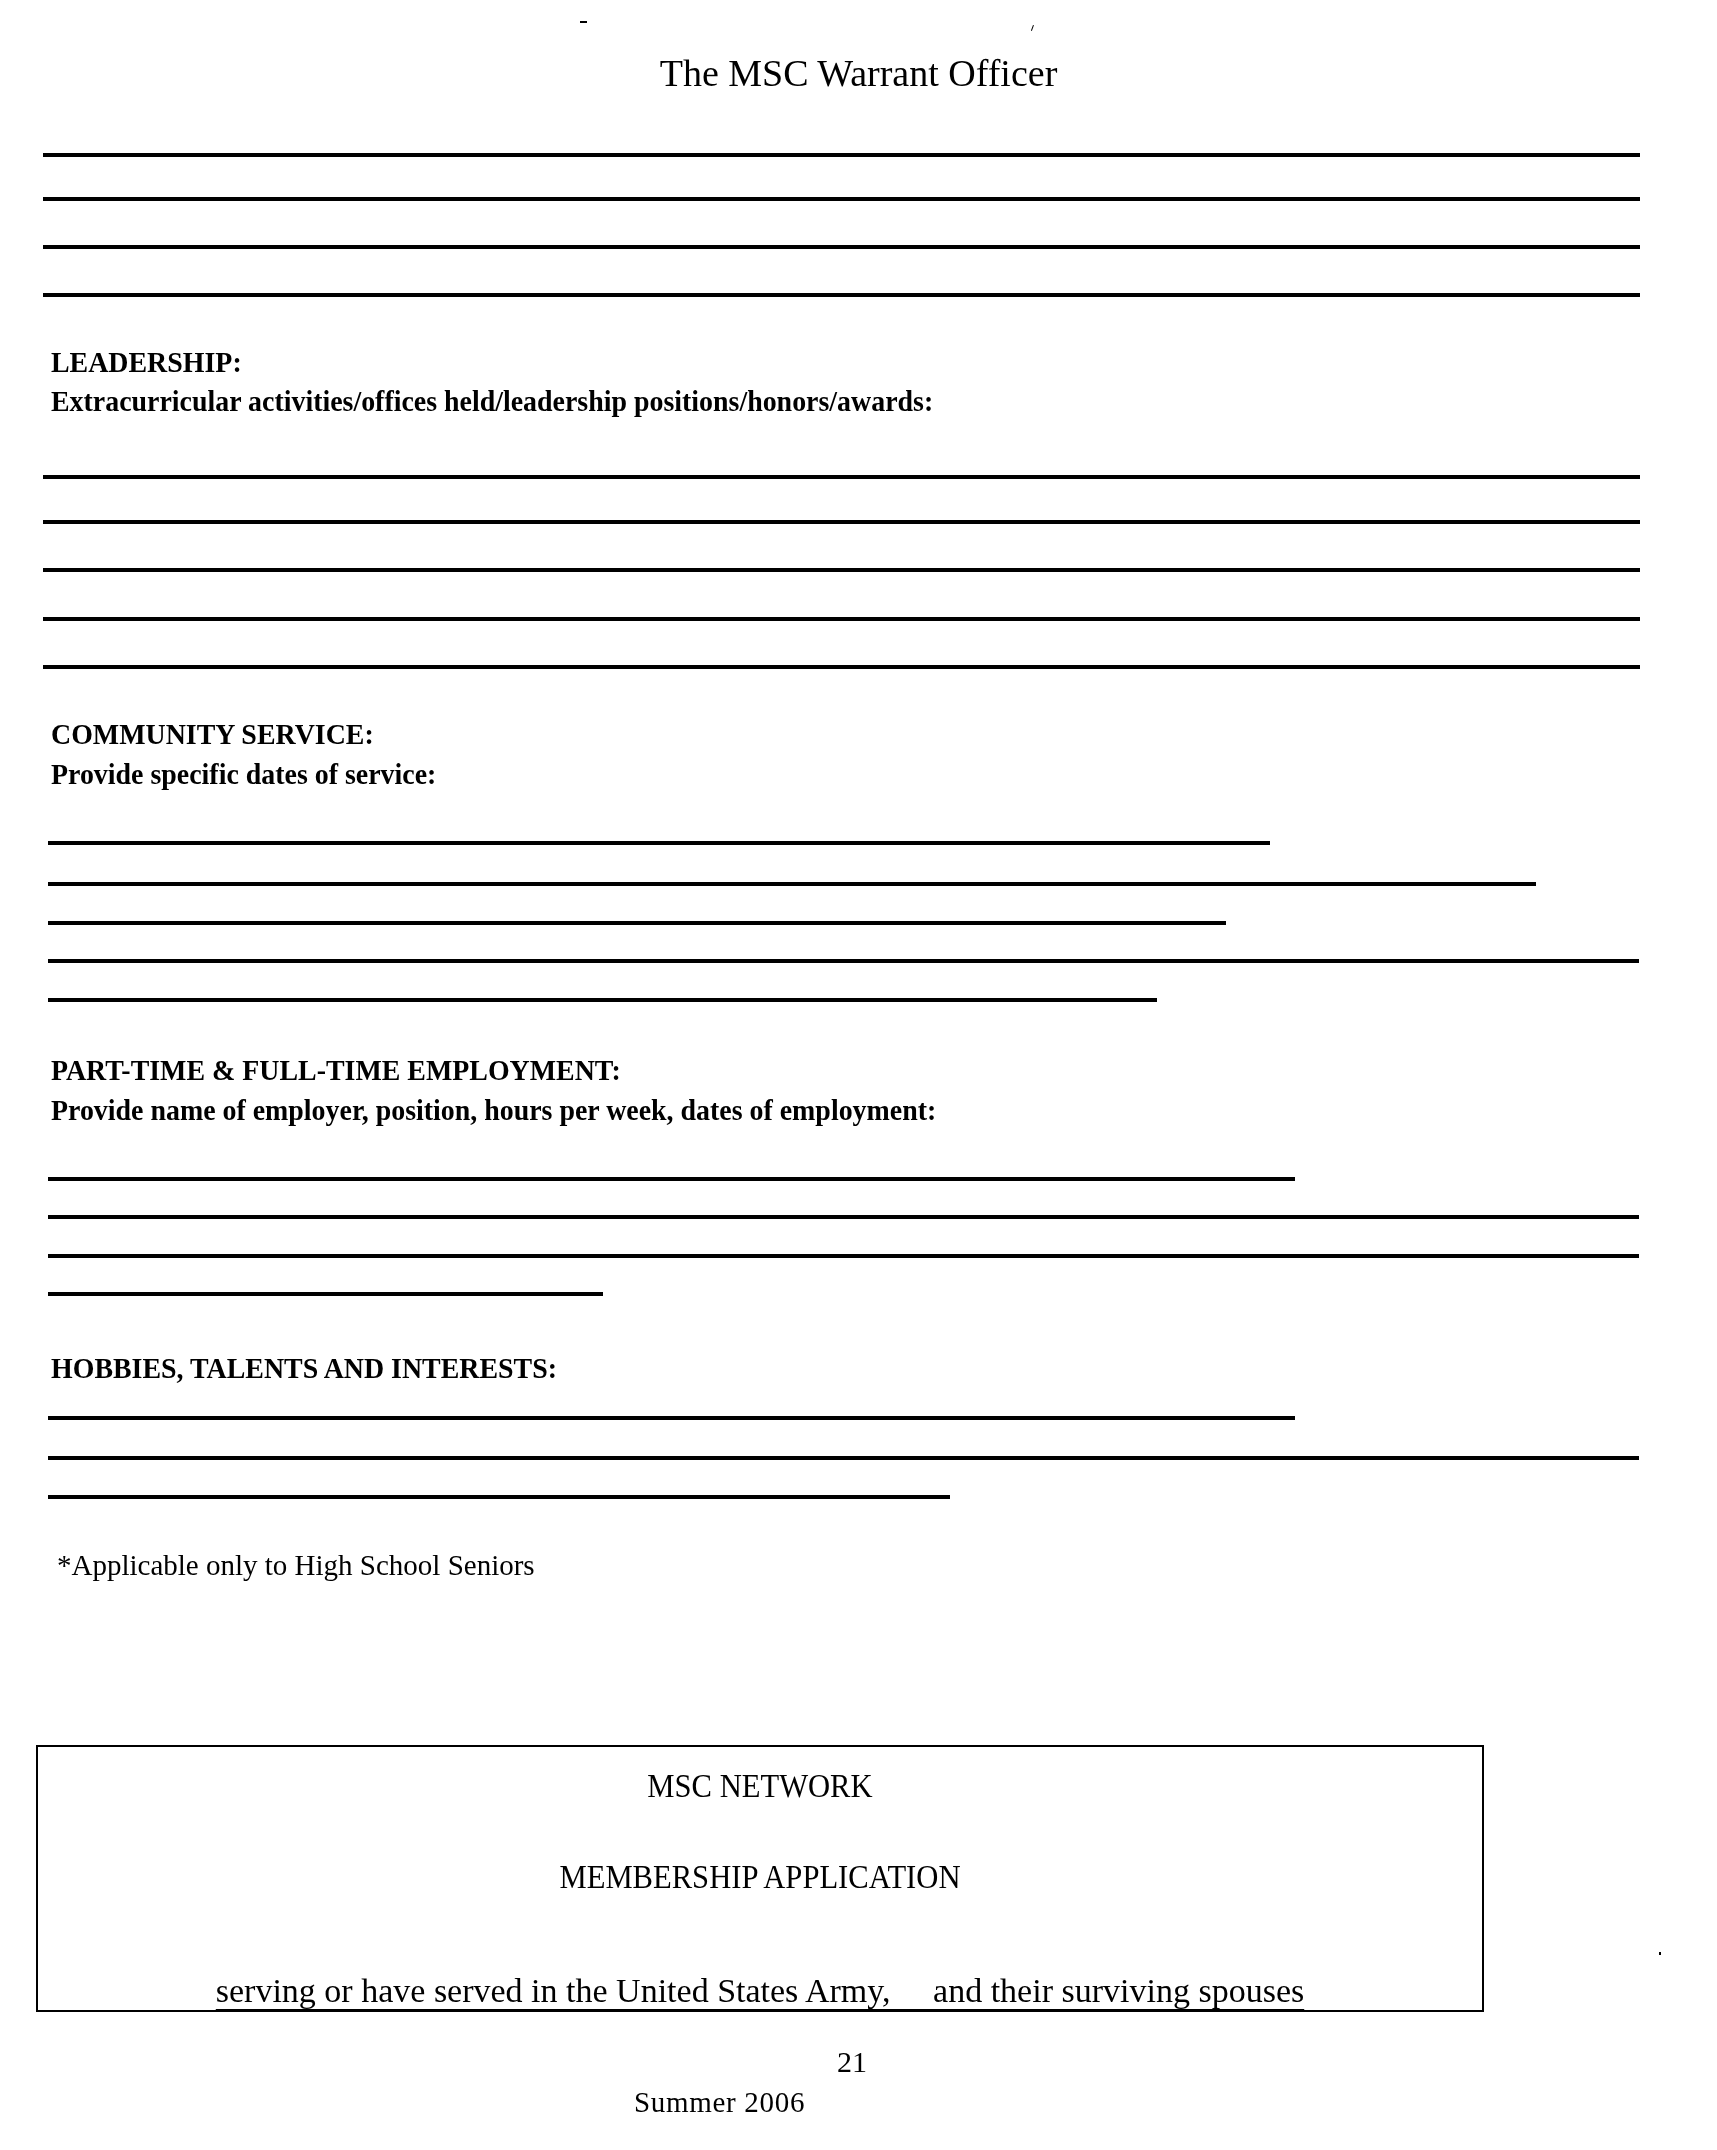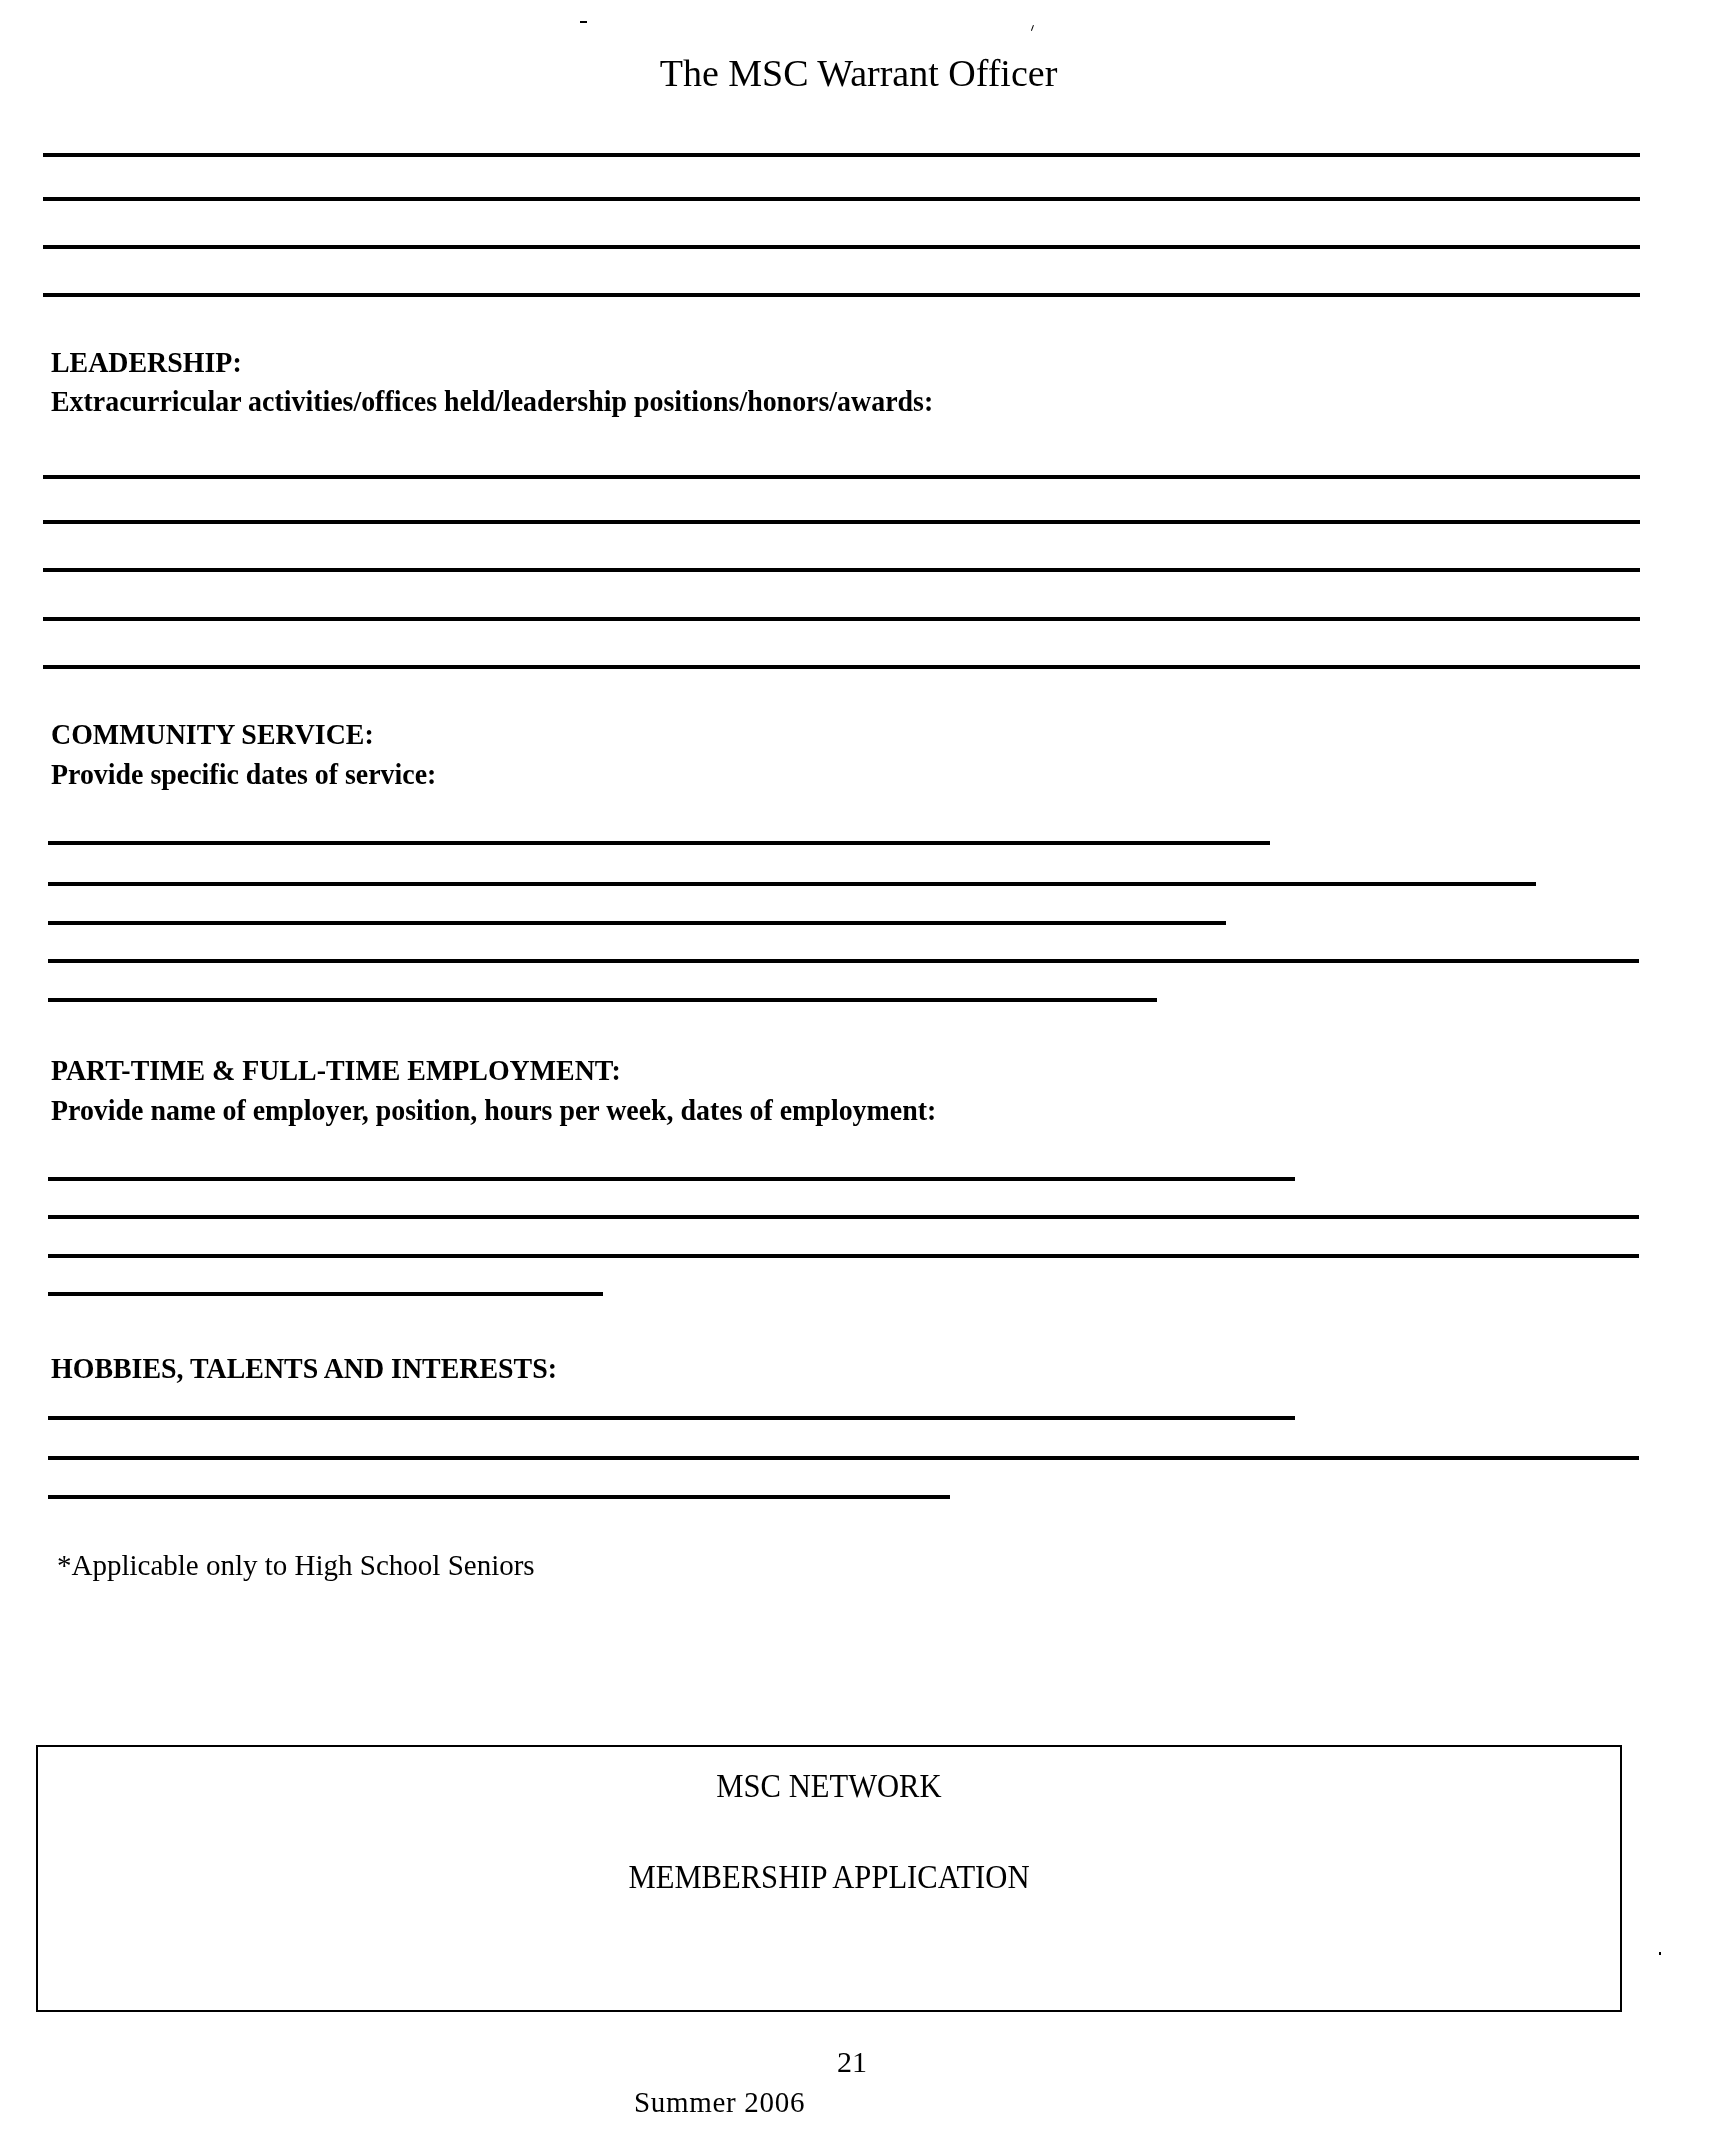--- a/index.html
+++ b/index.html
@@ -21,21 +21,21 @@
   .section-heading {
     left: 51px; font-weight: bold; font-size: 30px; line-height: 36px;
     transform: scaleX(0.93); transform-origin: left center; white-space: nowrap;
   }
   .section-sub {
     left: 51px; font-weight: bold; font-size: 30px; line-height: 36px;
     transform: scaleX(0.93); transform-origin: left center; white-space: nowrap;
   }
   .footnote { left: 57px; top: 1547px; font-size: 29px; line-height: 36px; white-space: nowrap; }
   .box {
-    left: 36px; top: 1745px; width: 1586px; height: 267px;
+    left: 36px; top: 1745px; width: 1448px; height: 267px;
     border: 2.1px solid #000; box-sizing: border-box;
   }
   .box-title {
     left: 0; width: 100%; text-align: center; font-size: 34px; line-height: 41px;
     transform: scaleX(0.9);
   }
   .box-line {
     left: 0; width: 100%; text-align: center; font-size: 34px; line-height: 43px;
     text-decoration: underline; text-decoration-thickness: 3.4px; text-underline-offset: 6.9px;
     white-space: pre;
@@ -83,17 +83,18 @@
 <div class="abs section-heading" style="top:1350px;">HOBBIES, TALENTS AND INTERESTS:</div>
 <input class="rule" type="text" style="left: 48px; top: 1416px; width: 1247px;">
 <input class="rule" type="text" style="left: 48px; top: 1456px; width: 1591px;">
 <input class="rule" type="text" style="left: 48px; top: 1495px; width: 902px;">
 
 <div class="abs footnote">*Applicable only to High School Seniors</div>
 
 <div class="abs box">
   <div class="abs box-title" style="top:18px;">MSC NETWORK</div>
   <div class="abs box-title" style="top:109px;">MEMBERSHIP APPLICATION</div>
+  <div class="abs box-line" style="top:222px;">serving or have served in the United States Army,     and their surviving spouses</div>
 </div>
 
 <div class="abs footer-num">21</div>
 <div class="abs footer-date">Summer 2006</div>
 
 
 </body></html>

